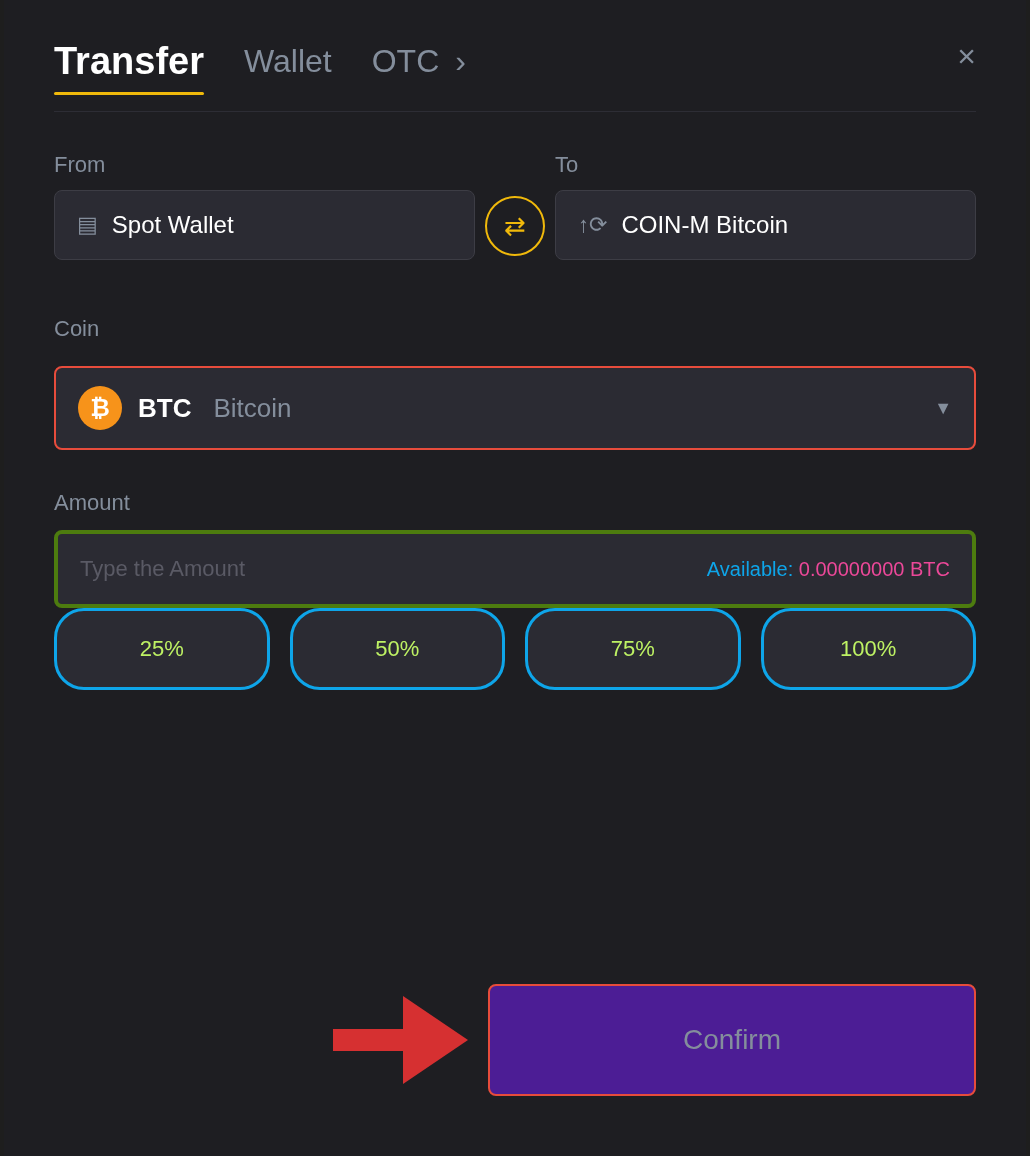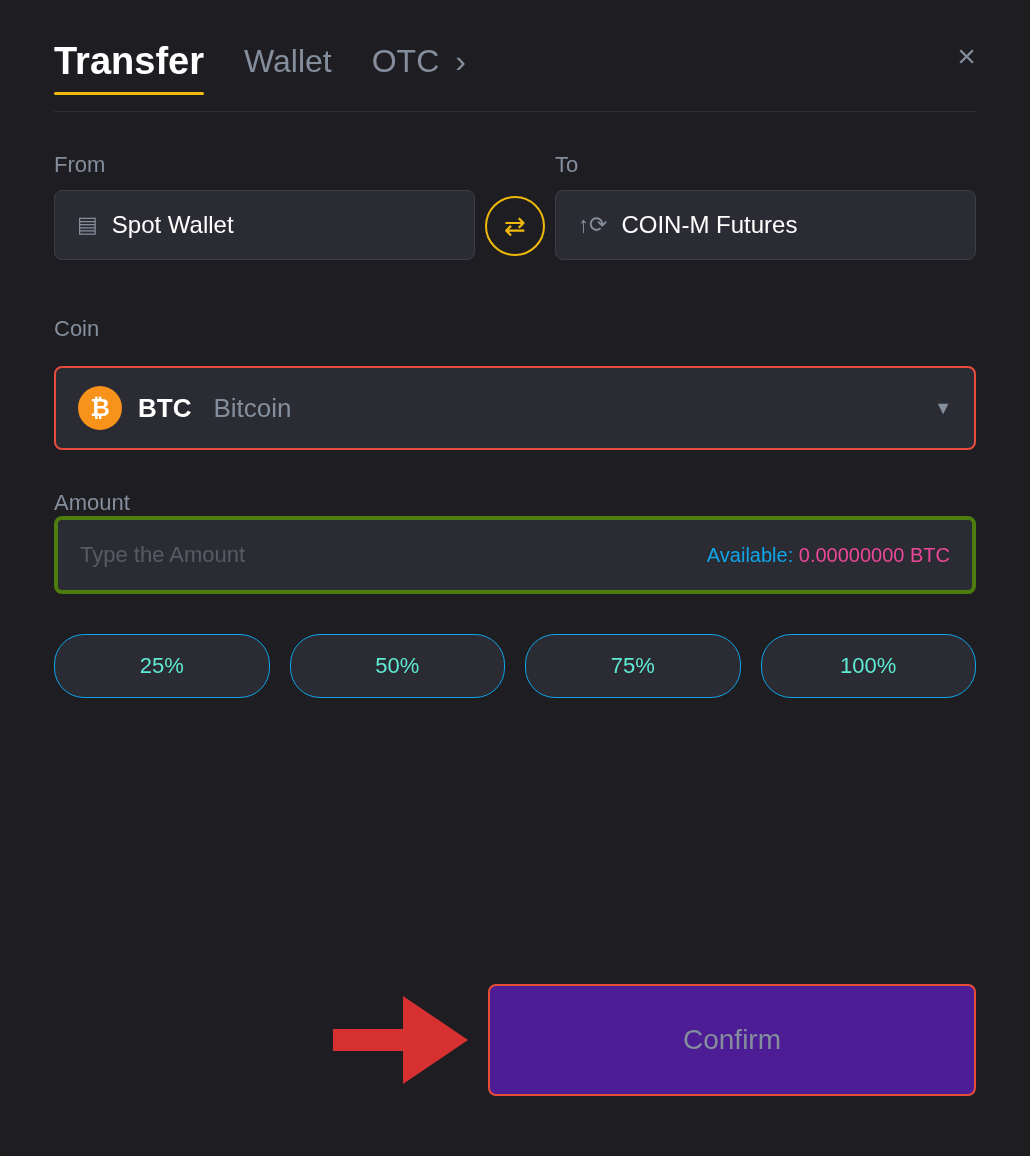--- a/index.html
+++ b/index.html
@@ -232,21 +232,21 @@
     .coin-selector .chevron {
       margin-left: auto;
       color: #848e9c;
       font-size: 18px;
     }
 
     
     .amount-section {
       display: flex;
       flex-direction: column;
-      margin-bottom: 40px;
+      gap: 14px;
     }
 
     .amount-input-box {
       background: #2b2b33;
       border: 4px solid #4d7c0f;
       border-radius: 8px;
       padding: 22px 22px;
       display: flex;
       align-items: center;
       justify-content: space-between;
@@ -269,25 +269,25 @@
 
     
     .pct-buttons {
       display: flex;
       gap: 20px;
       margin-bottom: 60px;
     }
 
     .pct-btn {
       flex: 1;
-      padding: 18px 0;
+      padding: 25px 0;
       background: #2b2b33;
-      border: 1px solid #0ea5e9;
+      border: 3px solid #0ea5e9;
       border-radius: 30px;
-      color: #5eead4;
+      color: #bef264;
       font-size: 22px;
       font-weight: 500;
       cursor: pointer;
       text-align: center;
     }
 
     
     .bottom-section {
       display: flex;
       align-items: center;
@@ -361,21 +361,21 @@
     <div class="swap-btn-container">
       <button class="swap-btn">
         <span>⇄</span>
       </button>
     </div>
 
     <div class="to-box">
       <div class="field-label">To</div>
       <div class="futures-selector">
         <span class="futures-icon">↑⟳</span>
-        <span class="futures-name">COIN-M Futures</span>
+        <span class="futures-name">COIN-M Bitcoin</span>
       </div>
     </div>
   </div>
 
   <div class="coin-section">
     <div class="field-label">Coin</div>
     <div class="coin-selector">
       <div class="btc-icon">₿</div>
       <span class="coin-name">BTC</span>
       <span class="coin-full-name">Bitcoin</span>

